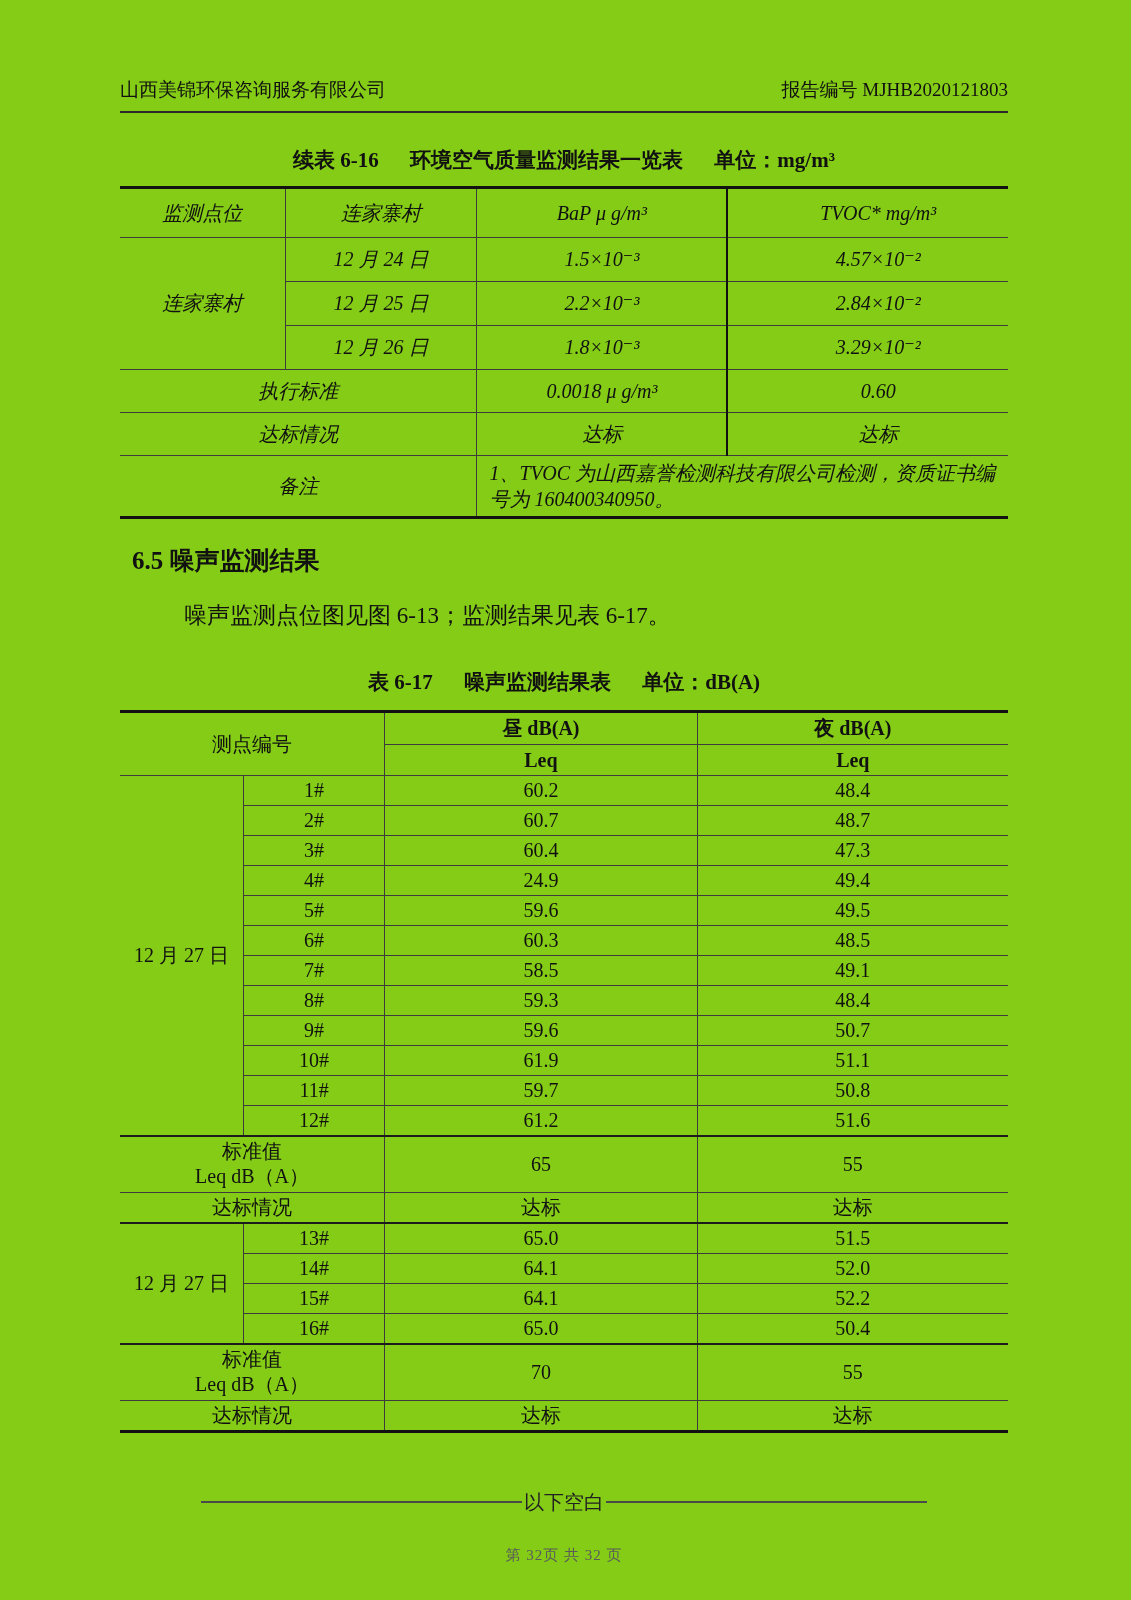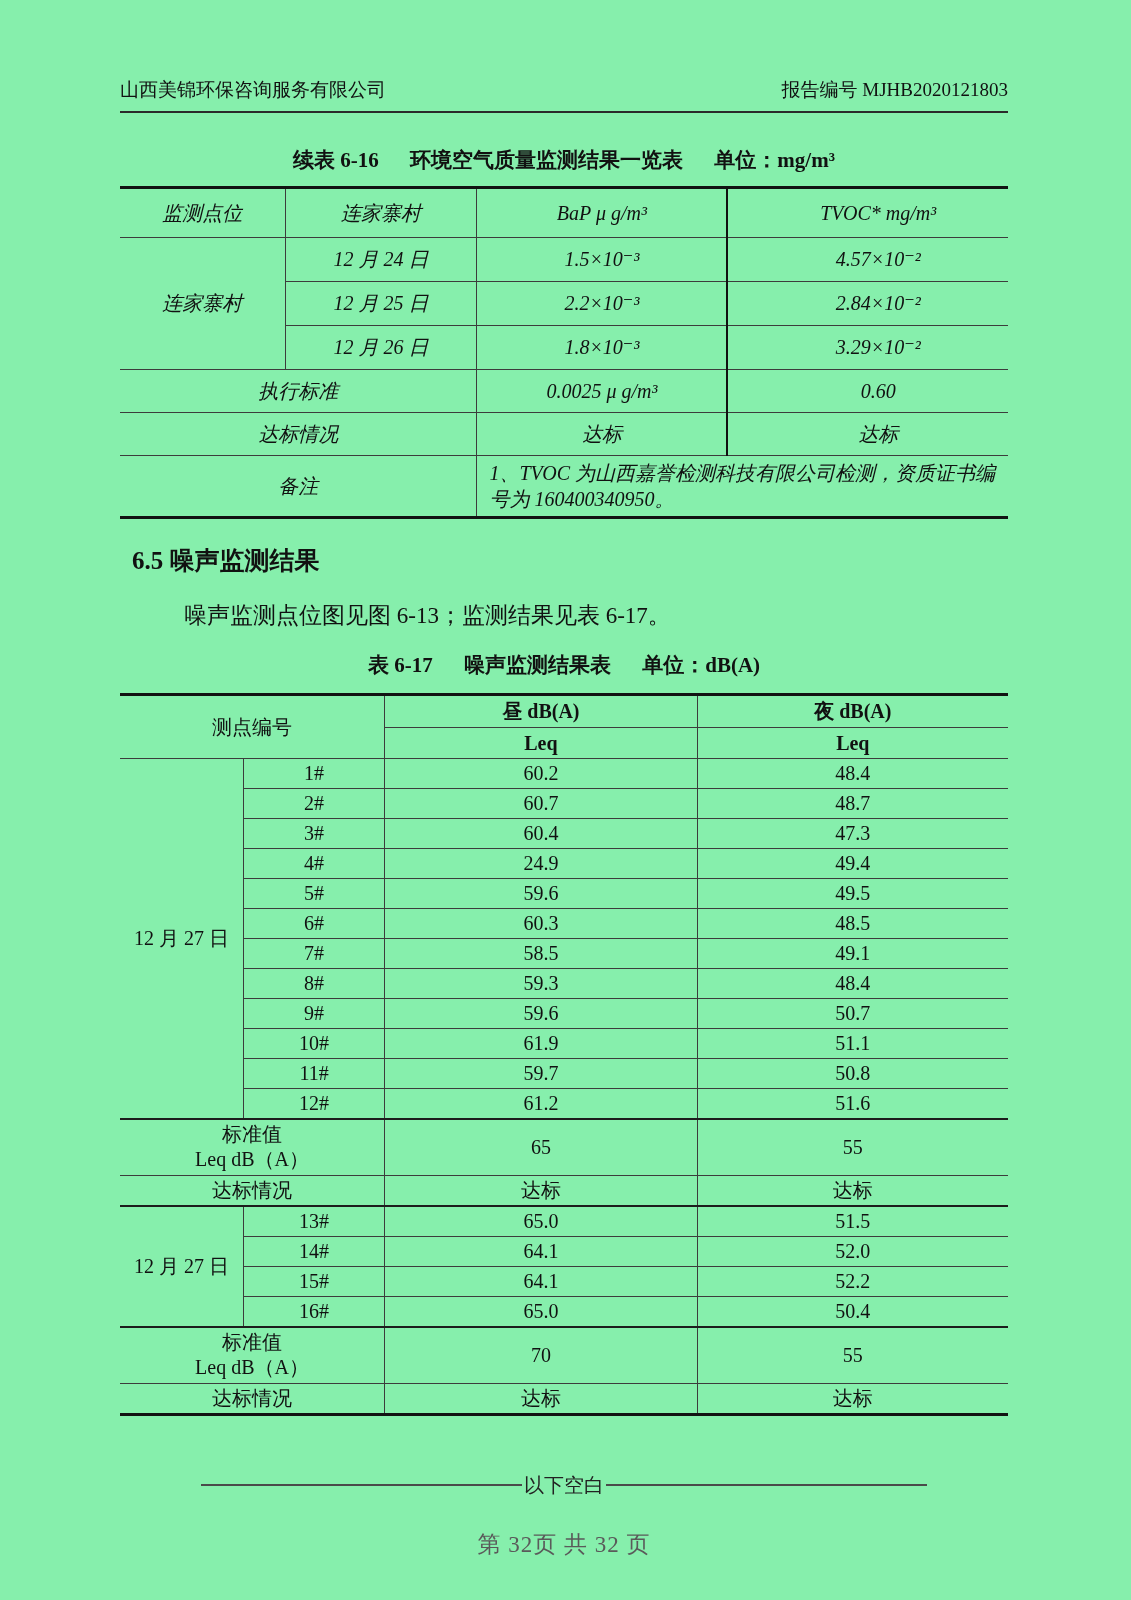--- a/index.html
+++ b/index.html
@@ -1,40 +1,40 @@
 <!DOCTYPE html>
 <html><head>
 <meta charset="utf-8">
 <style>
   html,body{margin:0;padding:0;background:#ffffff;}
   .page{
     position:relative;
     width:1131px;height:1600px;
     margin:0 auto;
-    background:#86efac;
+    background:#84cc16;
     box-sizing:border-box;
     padding:78px 123px 0 120px;
     font-family:"Liberation Serif","DejaVu Serif",serif;
     color:#111;
     overflow:hidden;
   }
   
   .doc-header{
     display:flex;justify-content:space-between;align-items:flex-end;
     font-size:19px;line-height:24px;
     padding-bottom:9px;border-bottom:2px solid #2a2a2a;
   }
   
   .tbl-title{
     text-align:center;font-weight:bold;font-size:21px;line-height:26px;
   }
   .tbl-title .seg{display:inline-block;}
   .tbl-title .seg.mid{margin:0 26px;}
   .t1-title{margin-top:34px;}
-  .t2-title{margin-top:22px;}
+  .t2-title{margin-top:39px;}
   
   table{border-collapse:collapse;width:100%;table-layout:fixed;}
   td,th{font-weight:normal;text-align:center;vertical-align:middle;padding:2px 6px;
         font-size:20px;line-height:25px;box-sizing:border-box;}
   .t1{margin-top:13px;border-top:3px solid #121212;border-bottom:3px solid #121212;font-style:italic;}
   .t1 td,.t1 th{border-top:1px solid #3c3c3c;}
   .t2{margin-top:15px;border-top:3px solid #121212;border-bottom:3px solid #121212;}
   .t2 td,.t2 th{border-top:1px solid #3c3c3c;}
   .v{border-left:1px solid #3c3c3c;}
   .vthick{border-left:2px solid #111;padding-left:26px;}
@@ -55,21 +55,21 @@
   .section-heading{margin:27px 0 0 12px;font-size:25px;font-weight:bold;line-height:30px;}
   .intro{margin-top:26px;font-size:23px;line-height:28px;text-indent:64px;}
   
   .blank-note{
     width:726px;margin:56px auto 0 auto;
     display:flex;align-items:center;justify-content:center;
     font-size:20px;color:#222;
   }
   .blank-note .rule{flex:1;border-top:2px solid #4a4a4a;height:0;}
   .blank-note .txt{padding:0 2px;white-space:nowrap;}
-  .page-number{margin-top:30px;text-align:center;font-size:23px;color:#5a5a5a;letter-spacing:1px;}
+  .page-number{margin-top:30px;text-align:center;font-size:15px;color:#5a5a5a;letter-spacing:1px;}
 </style>
 </head>
 <body>
 
 <div class="page">
 
   <div class="doc-header">
     <span>山西美锦环保咨询服务有限公司</span>
     <span>报告编号 MJHB2020121803</span>
   </div>
@@ -105,21 +105,21 @@
         <td class="v">2.2×10⁻³</td>
         <td class="vthick">2.84×10⁻²</td>
       </tr>
       <tr class="drow">
         <td class="v">12 月 26 日</td>
         <td class="v">1.8×10⁻³</td>
         <td class="vthick">3.29×10⁻²</td>
       </tr>
       <tr class="srow">
         <td colspan="2">执行标准</td>
-        <td class="v">0.0025 μ g/m³</td>
+        <td class="v">0.0018 μ g/m³</td>
         <td class="vthick">0.60</td>
       </tr>
       <tr class="srow">
         <td colspan="2">达标情况</td>
         <td class="v">达标</td>
         <td class="vthick">达标</td>
       </tr>
       <tr class="rrow">
         <td colspan="2">备注</td>
         <td colspan="2" class="v remark-cell">1、TVOC 为山西嘉誉检测科技有限公司检测，资质证书编号为 160400340950。</td>

